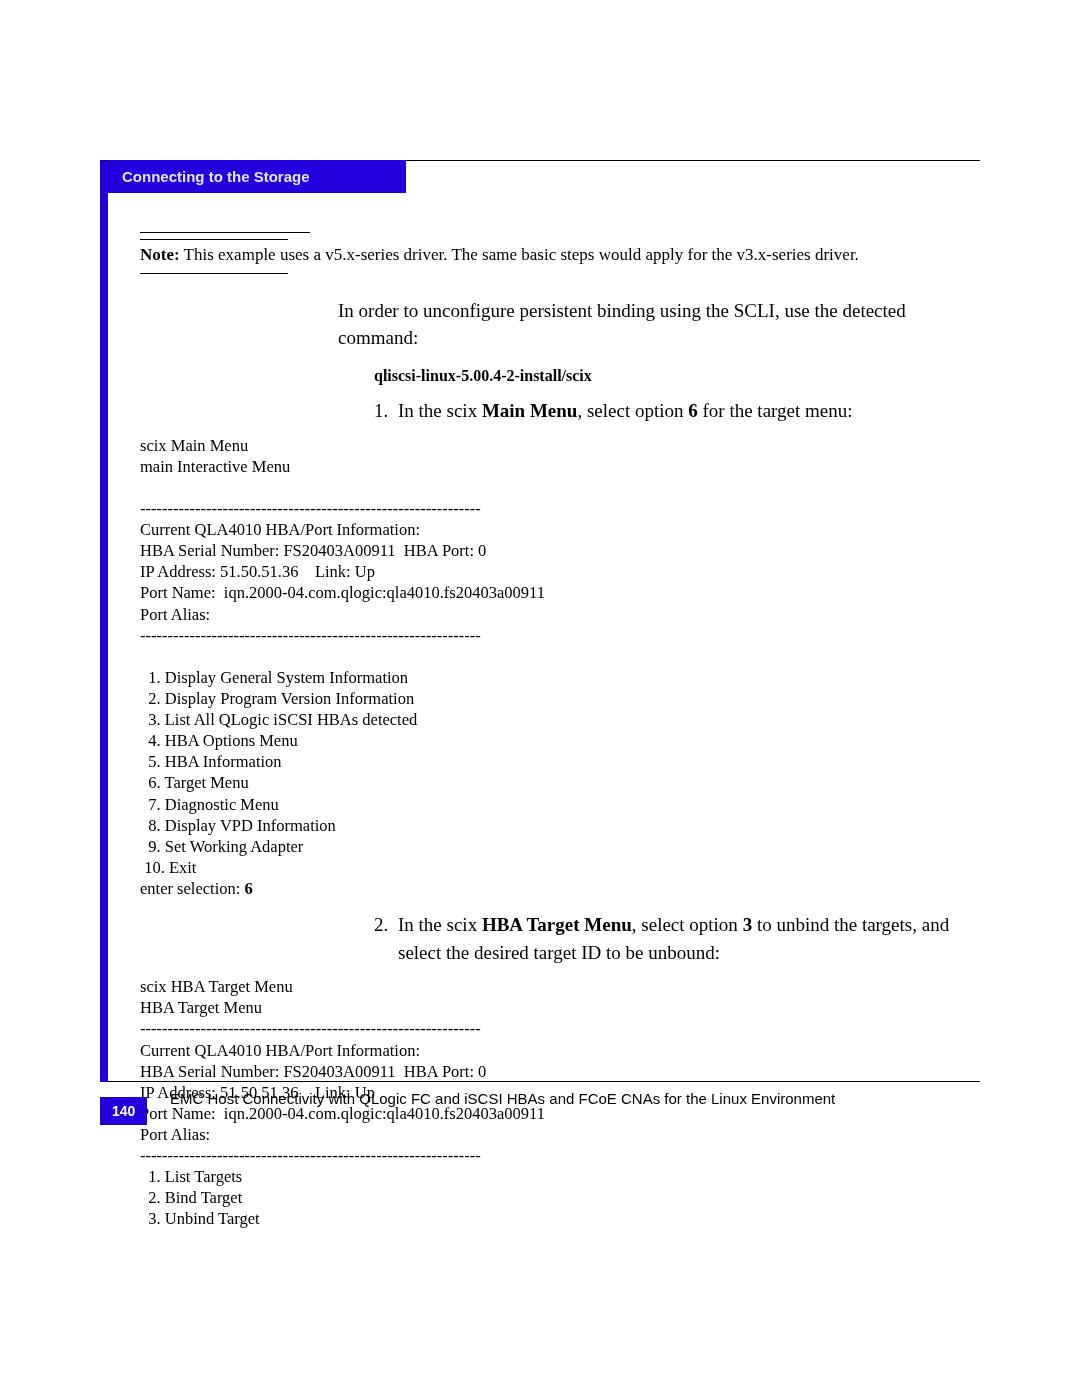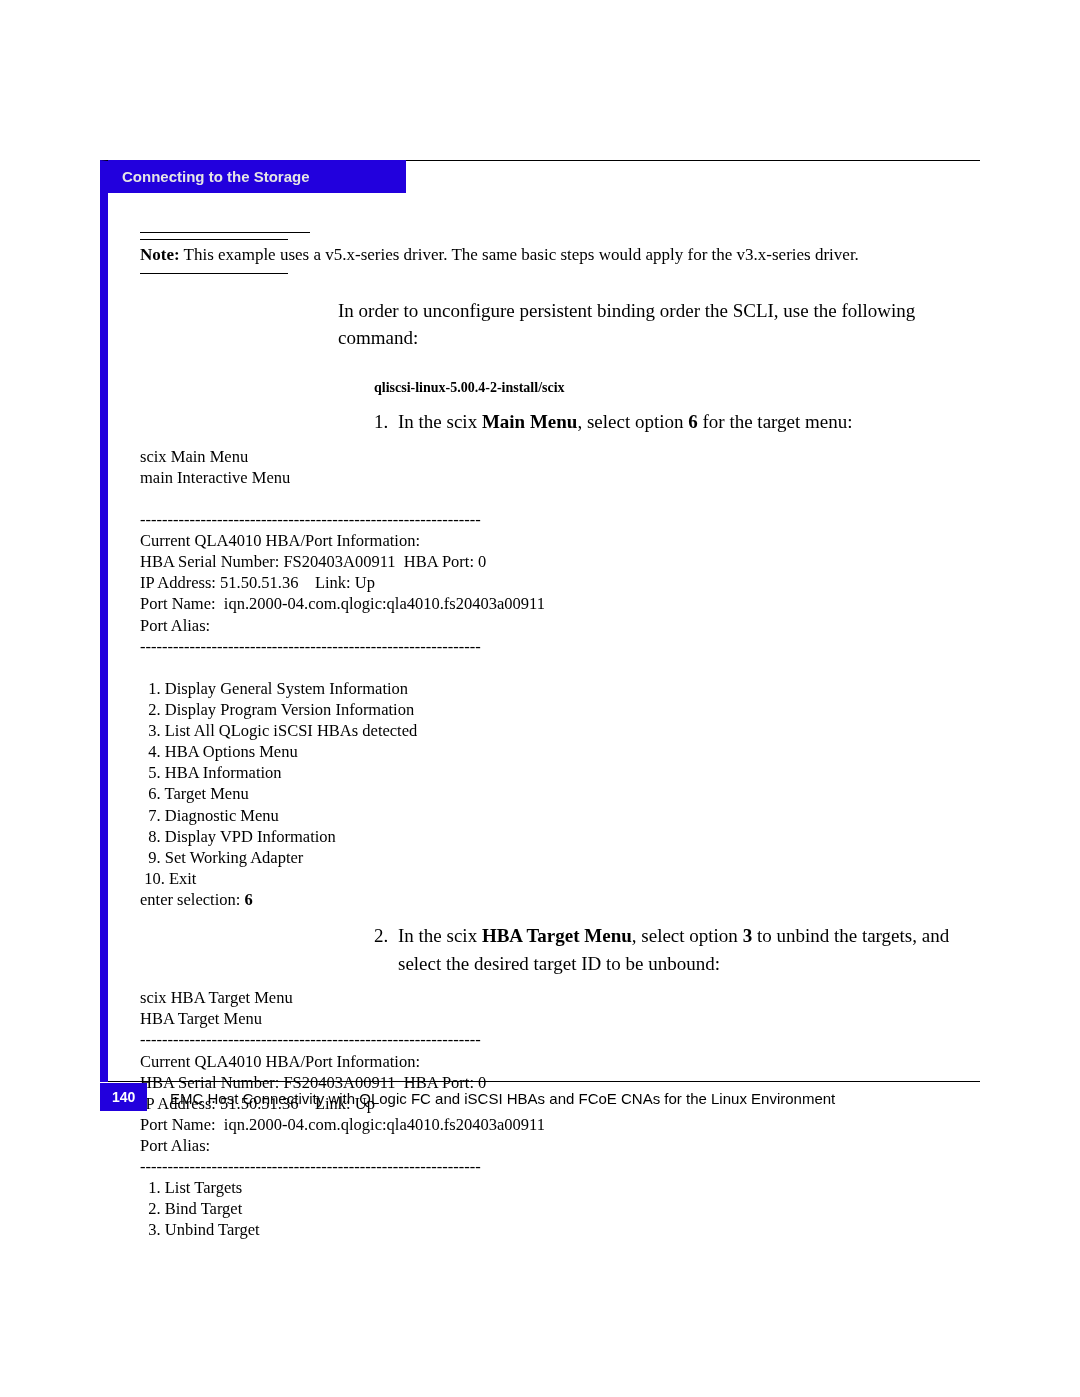--- a/index.html
+++ b/index.html
@@ -60,23 +60,23 @@
   }
   .note-label { font-weight: bold; }
   .body-para {
     margin-left: 198px;
     margin-top: 24px;
     font-size: 19px;
     line-height: 1.4;
   }
   .cmd-line {
     margin-left: 234px;
-    margin-top: 29px;
+    margin-top: 16px;
     font-weight: bold;
-    font-size: 14px;
+    font-size: 16px;
   }
   .steps {
     margin-left: 234px;
     font-size: 19px;
     line-height: 1.45;
     padding: 0;
   }
   .step  { margin-top: 12px; display: flex; }
   .step-num { width: 24px; flex: 0 0 24px; }
   .step-txt { flex: 1; }
@@ -91,21 +91,21 @@
   .sel-bold { font-weight: bold; }
   .footer {
     position: absolute;
     bottom: 315px;
     left: 108px;
     right: 100px;
     border-top: 1px solid #000;
   }
   .page-num-box {
     position: absolute;
-    bottom: 286px;
+    bottom: 272px;
     left: 100px;
     background: #2200dd;
     color: #fff;
     font-family: Arial, Helvetica, sans-serif;
     font-weight: bold;
     font-size: 14px;
     padding: 6px 12px;
   }
   .footer-text {
     position: absolute;
@@ -124,21 +124,21 @@
 
 <div class="content">
   <div class="rule-short"></div>
 
   <div class="note-block">
     <div class="rule-note"></div>
     <span class="note-label">Note:</span><span> This example uses a v5.x-series driver. The same basic steps would apply for the v3.x-series driver.</span>
     <div class="rule-note" style="margin-top:6px"></div>
   </div>
 
-  <div class="body-para">In order to unconfigure persistent binding order the SCLI, use the following command:</div>
+  <div class="body-para">In order to unconfigure persistent binding using the SCLI, use the detected command:</div>
 
   <div class="cmd-line">qliscsi-linux-5.00.4-2-install/scix</div>
 
   <div class="steps">
     <div class="step">
       <div class="step-num">1.</div>
       <div class="step-txt">
         <span>In the scix </span><b>Main Menu</b><span>, select option </span><b>6</b><span> for the target menu:</span>
       </div>
     </div>

